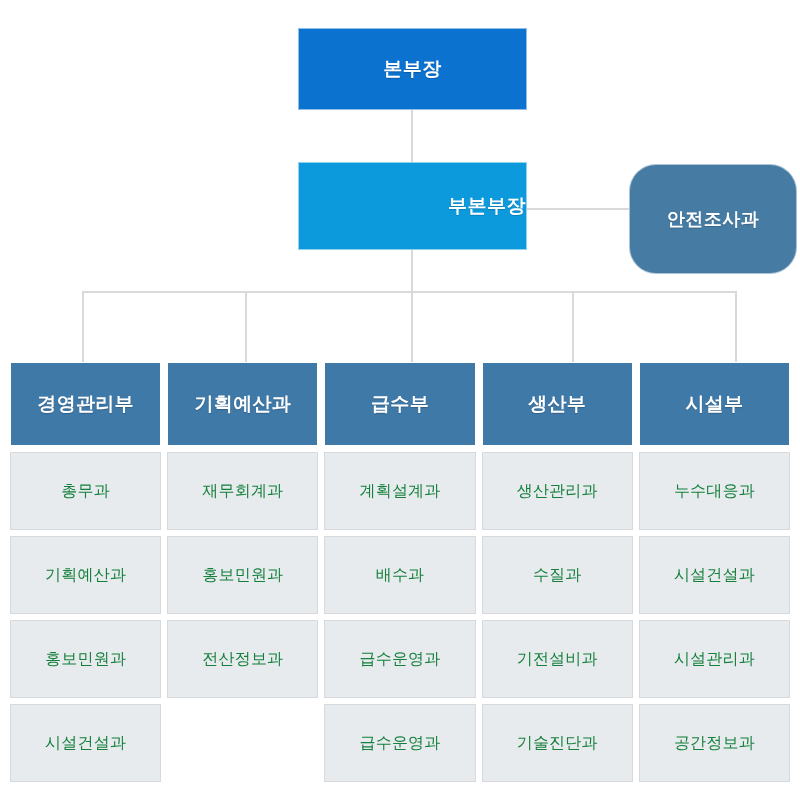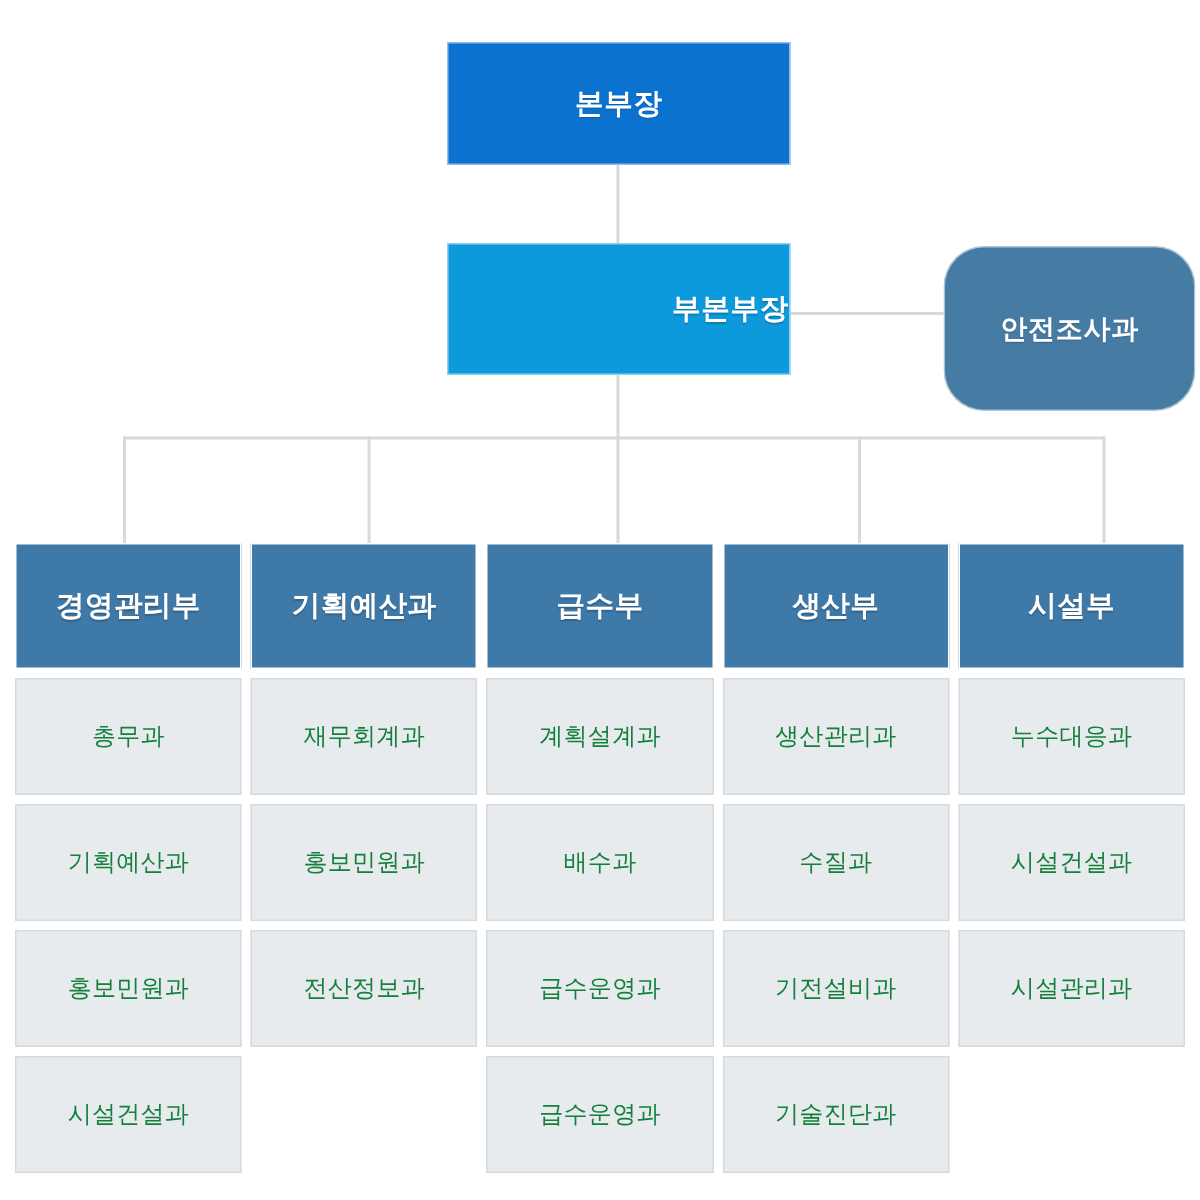--- a/index.html
+++ b/index.html
@@ -216,16 +216,19 @@
       </div>
       <div class="dept-cell">
         <span>누수대응과</span>
       </div>
       <div class="dept-cell">
         <span>시설건설과</span>
       </div>
       <div class="dept-cell">
         <span>시설관리과</span>
       </div>
+      <div class="dept-cell">
+        <span>공간정보과</span>
+      </div>
     </div>
 
   </div>
 </div>
 
 </body></html>

